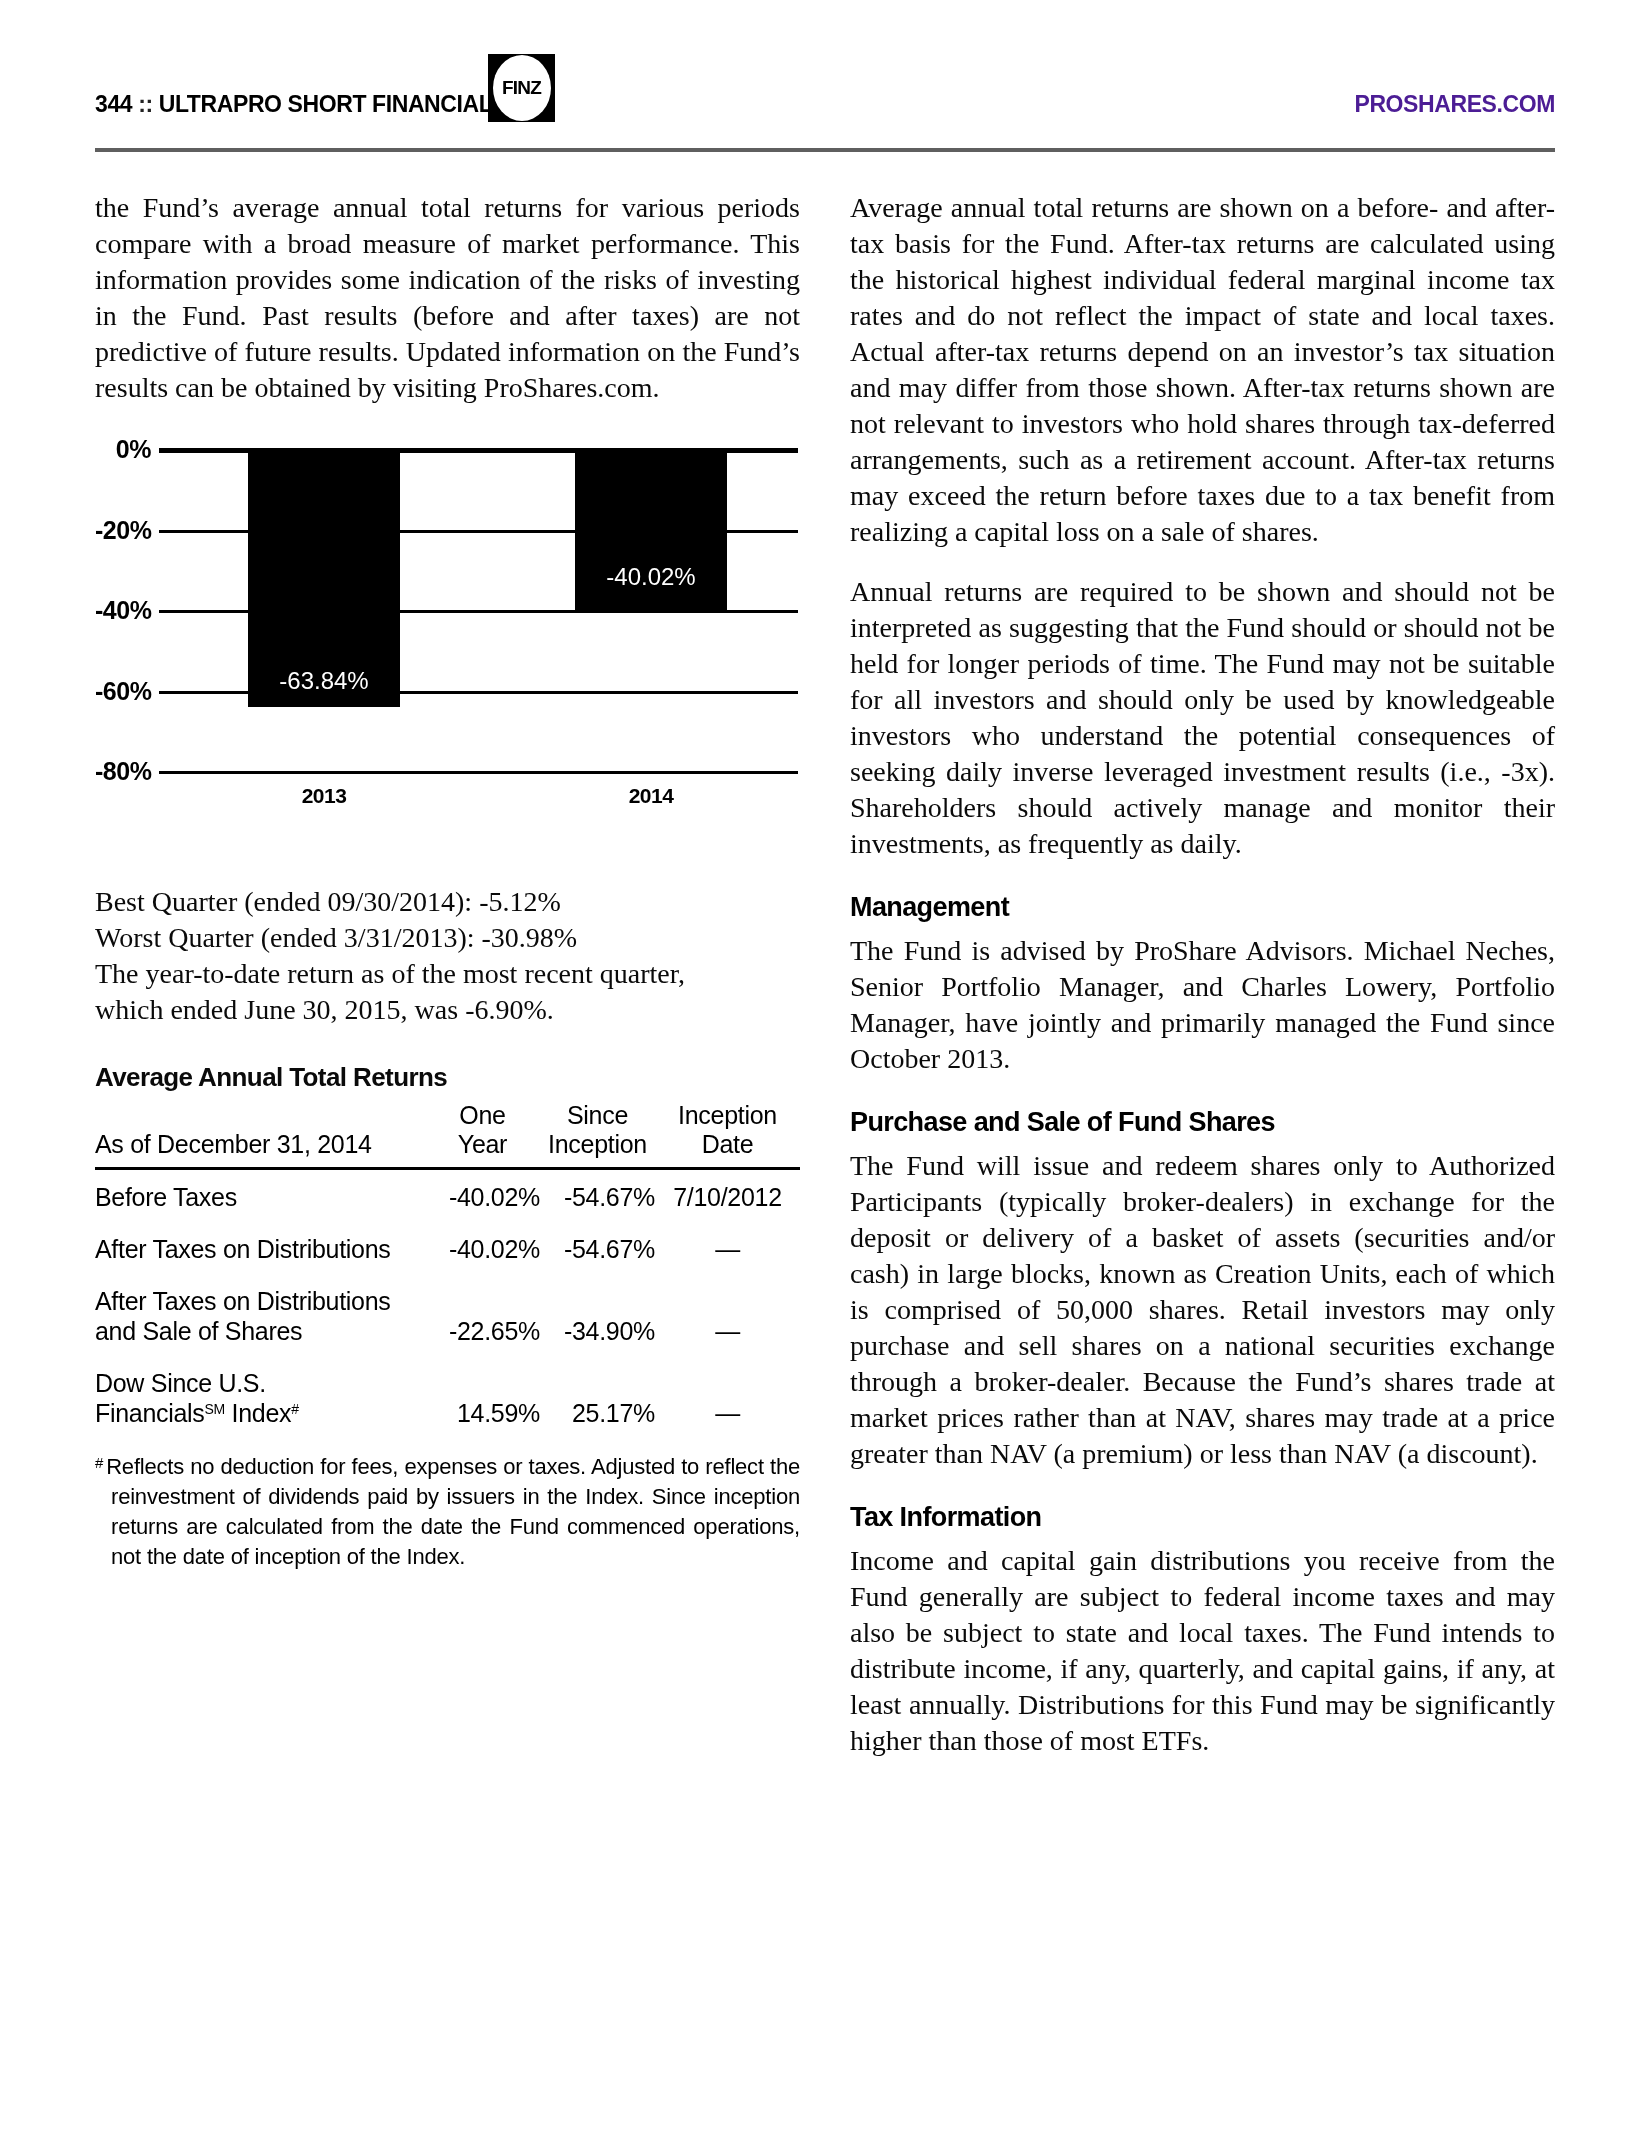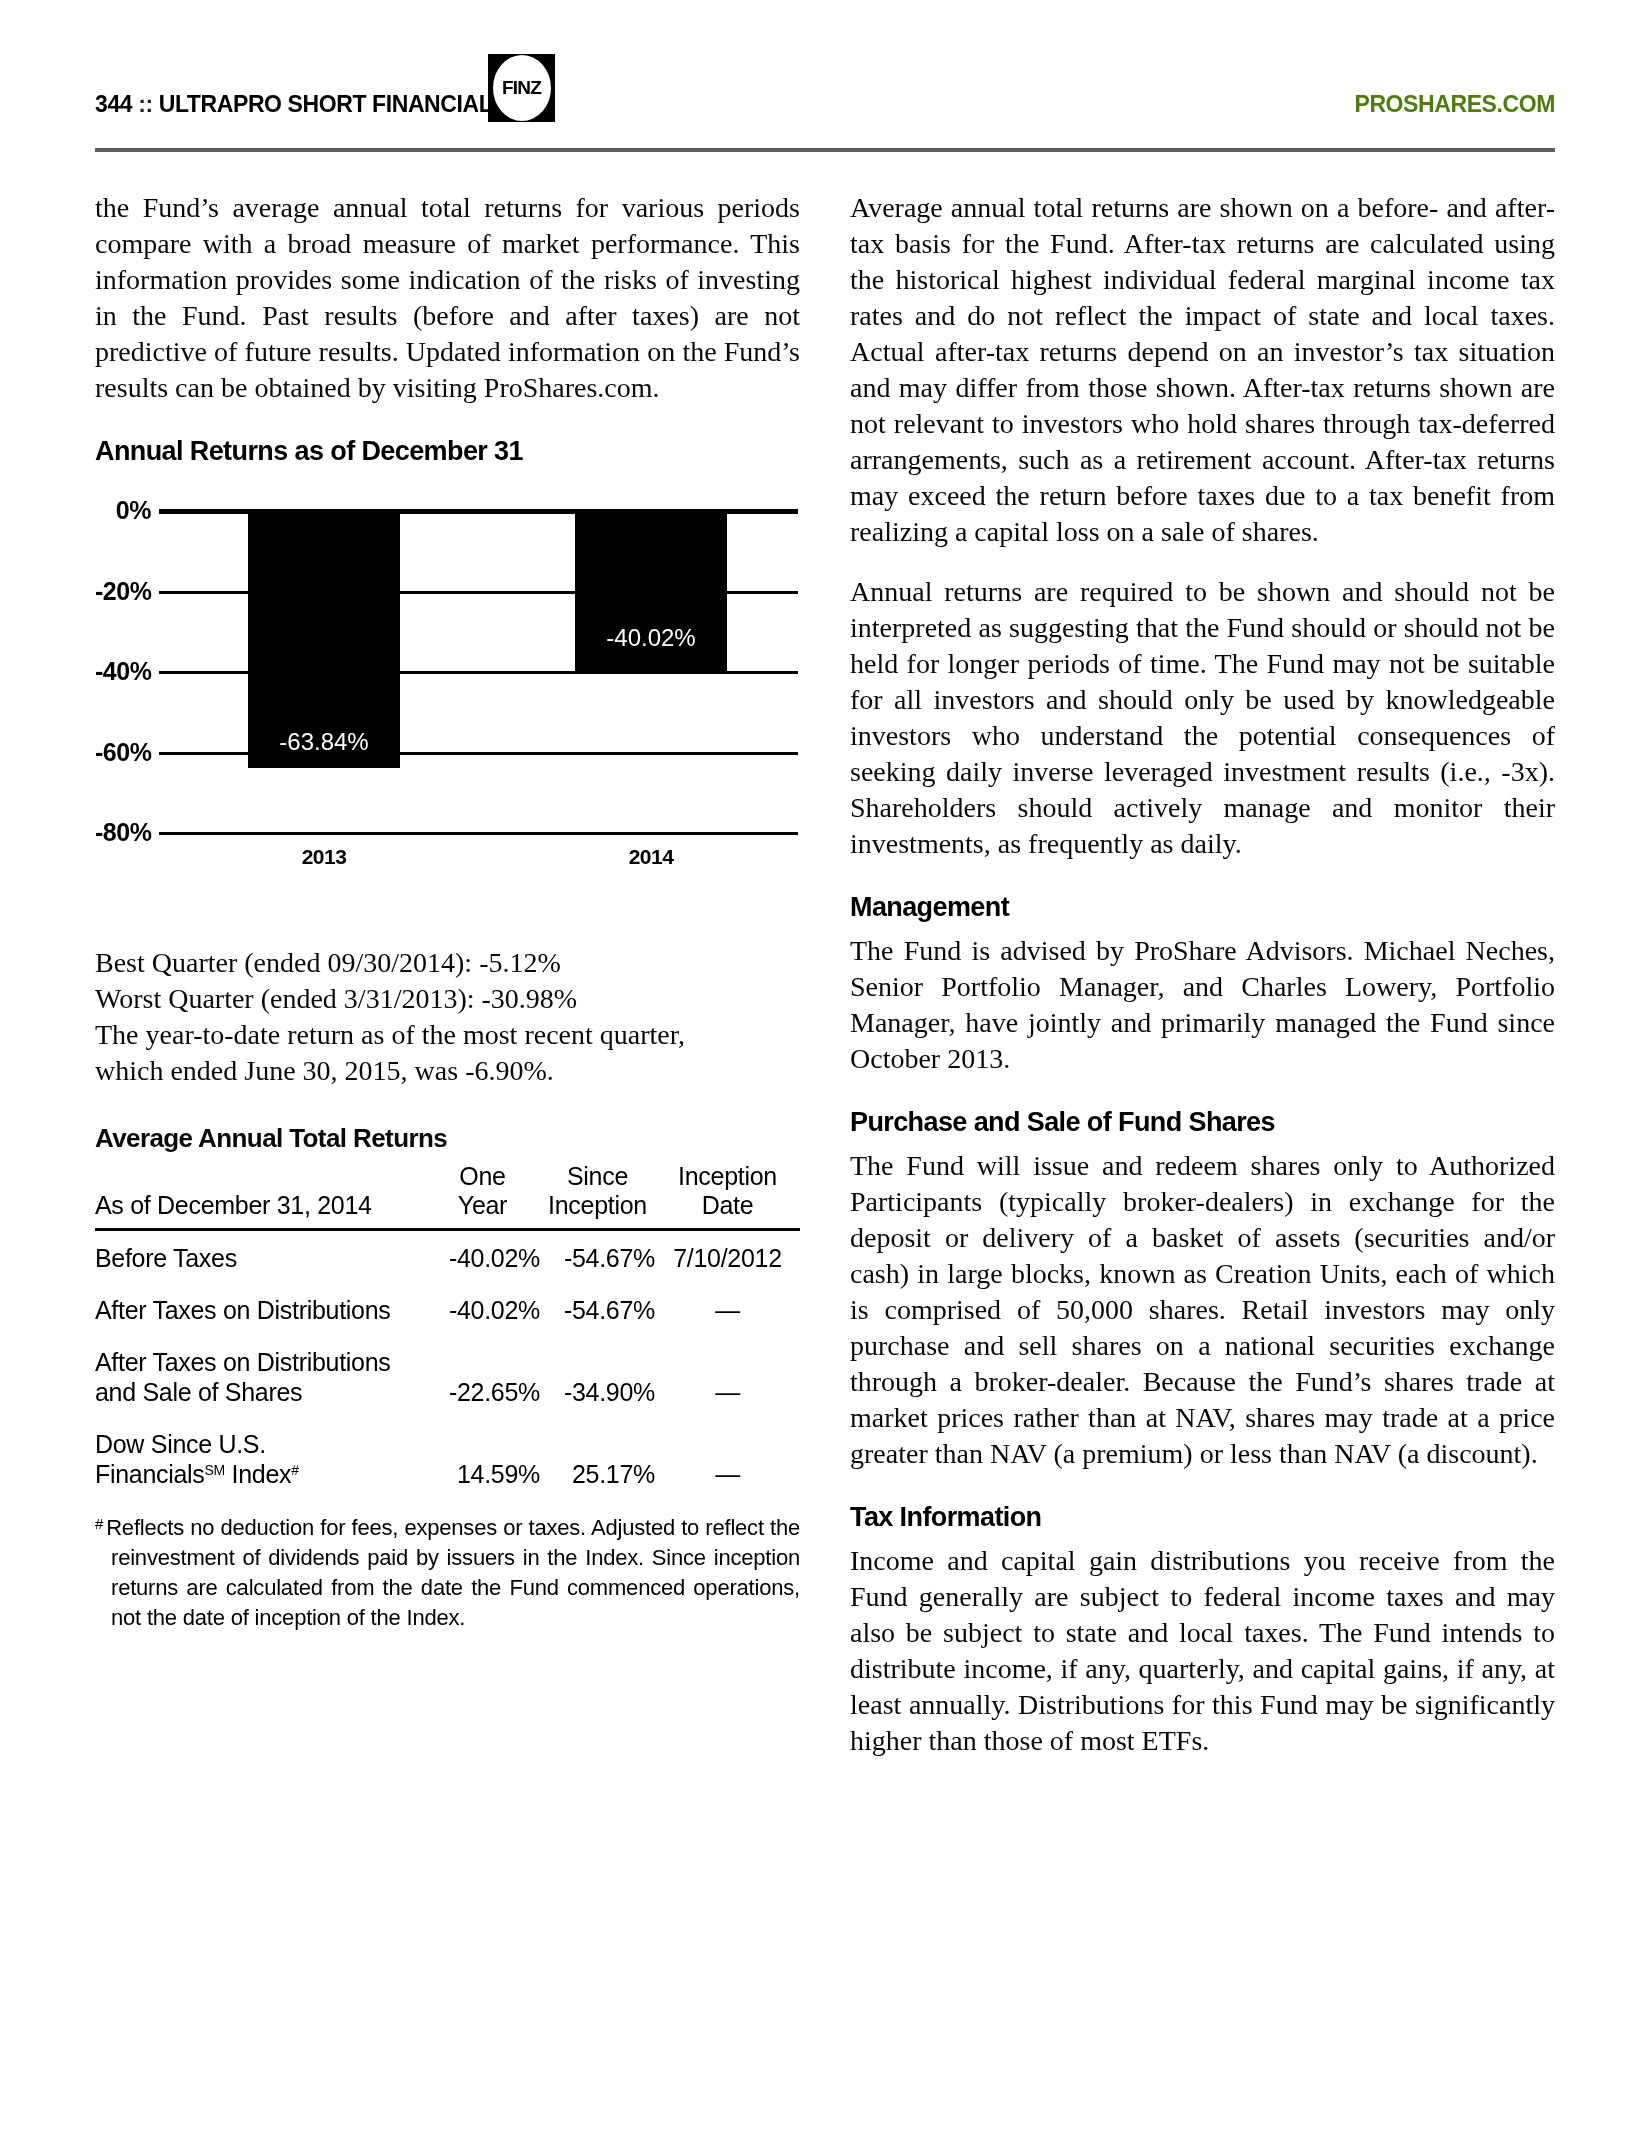--- a/index.html
+++ b/index.html
@@ -15,21 +15,21 @@
   .header { position:relative; height:148px; }
   .header-title {
     position:absolute; left:0; bottom:30px;
     font-family:"Liberation Sans", sans-serif; font-weight:bold;
     font-size:23px; letter-spacing:-0.4px; color:#000;
   }
   .header-title .sep { font-weight:bold; color:#222; padding:0 6px; }
   .website {
     position:absolute; right:0; bottom:30px;
     font-family:"Liberation Sans", sans-serif; font-weight:bold;
-    font-size:23px; letter-spacing:-0.4px; color:#4d7c0f;
+    font-size:23px; letter-spacing:-0.4px; color:#4c1d95;
   }
   .logo {
     position:absolute; left:393px; bottom:26px;
     width:67px; height:68px; background:#000;
     display:flex; align-items:center; justify-content:center;
   }
   .logo-circle {
     width:58px; height:66px; background:#fff; border-radius:50%;
     display:flex; align-items:center; justify-content:center;
   }
@@ -117,21 +117,20 @@
     </div>
     <div class="website">PROSHARES.COM</div>
   </div>
   <div class="rule"></div>
 
   <div class="columns">
 
     <div class="col">
       <p class="body">the Fund’s average annual total returns for various periods compare with a broad measure of market performance. This information provides some indication of the risks of investing in the Fund. Past results (before and after taxes) are not predictive of future results. Updated information on the Fund’s results can be obtained by visiting ProShares.com.</p>
 
-      <h2 class="sec">Annual Returns as of December 31</h2>
 
       <div class="chart">
         <div class="plot">
             <div class="gridline" style="top: -2px; height: 5px;"></div>
             <div class="gridline" style="top: 80px; height: 3px;"></div>
             <div class="gridline" style="top: 160px; height: 3px;"></div>
             <div class="gridline" style="top: 241px; height: 3px;"></div>
             <div class="gridline" style="top: 321px; height: 3px;"></div>
             <div class="bar" style="left: 89px; width: 152px; height: 257px; background: rgb(0, 0, 0);">
               <div class="bar-label" style="bottom: 12px; color: rgb(255, 255, 255);">-63.84%</div>

